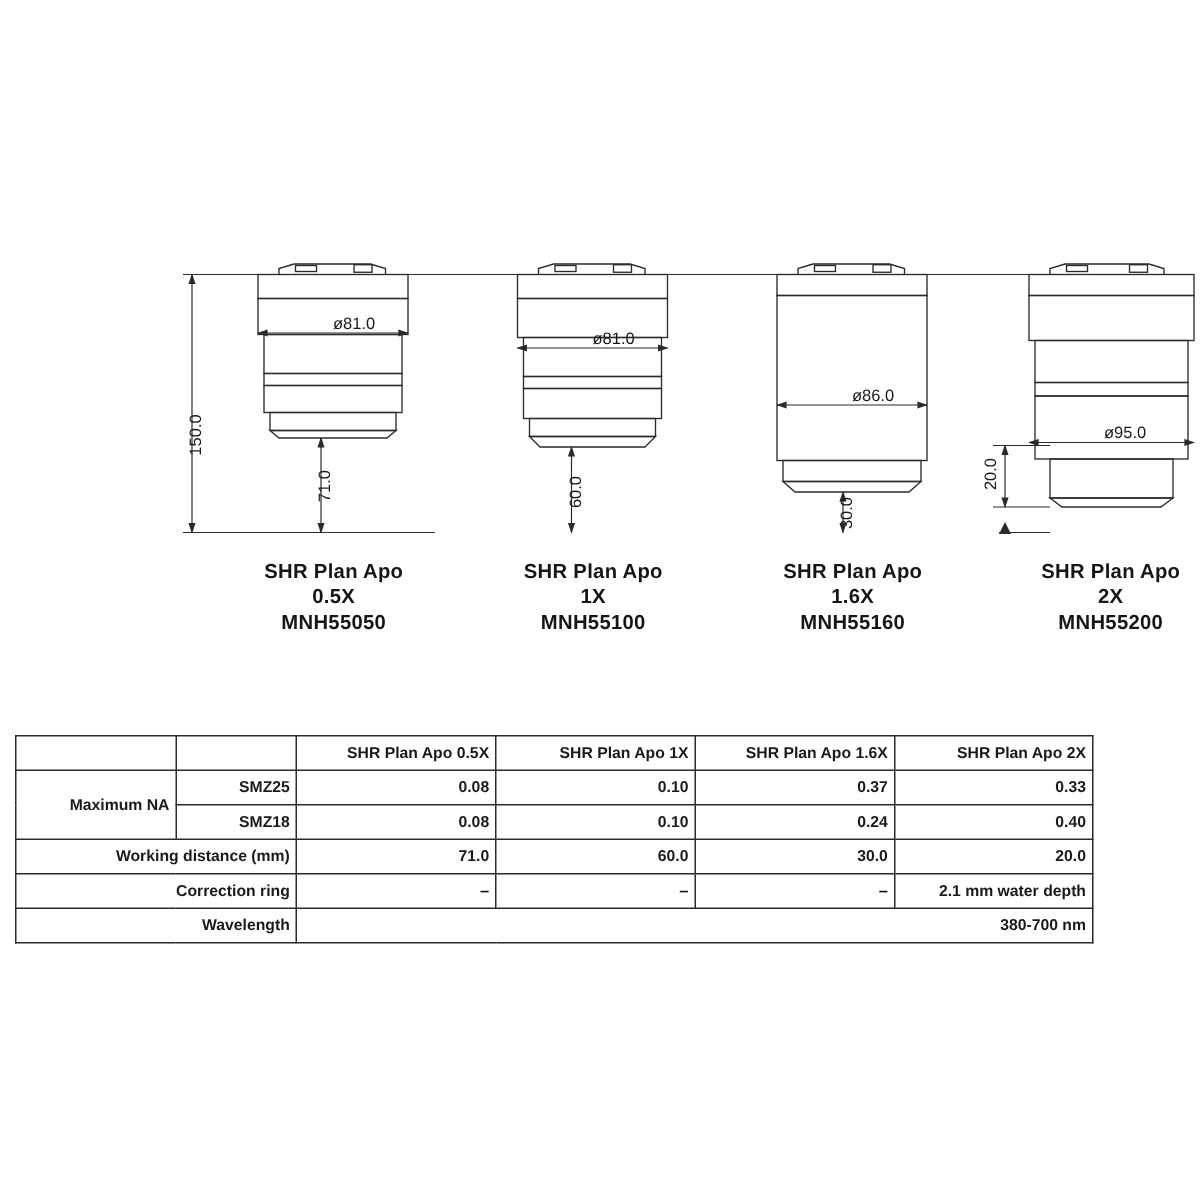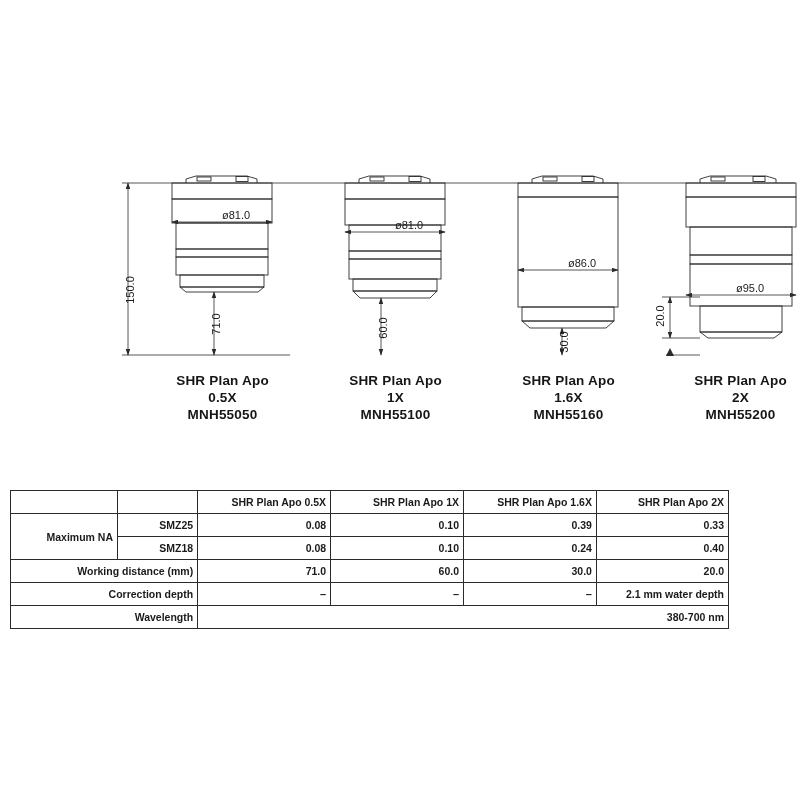--- a/index.html
+++ b/index.html
@@ -195,42 +195,42 @@
         <td>SHR Plan Apo 1X</td>
         <td>SHR Plan Apo 1.6X</td>
         <td>SHR Plan Apo 2X</td>
       </tr>
 
       <tr>
         <td class="rowhead" rowspan="2">Maximum NA</td>
         <td class="subhead">SMZ25</td>
         <td>0.08</td>
         <td>0.10</td>
-        <td>0.39</td>
+        <td>0.37</td>
         <td>0.33</td>
       </tr>
 
       <tr>
         <td class="subhead">SMZ18</td>
         <td>0.08</td>
         <td>0.10</td>
         <td>0.24</td>
         <td>0.40</td>
       </tr>
 
       <tr>
         <td class="rowhead" colspan="2">Working distance (mm)</td>
         <td>71.0</td>
         <td>60.0</td>
         <td>30.0</td>
         <td>20.0</td>
       </tr>
 
       <tr>
-        <td class="rowhead" colspan="2">Correction depth</td>
+        <td class="rowhead" colspan="2">Correction ring</td>
         <td class="dash">–</td>
         <td class="dash">–</td>
         <td class="dash">–</td>
         <td>2.1 mm water depth</td>
       </tr>
 
       <tr>
         <td class="rowhead" colspan="2">Wavelength</td>
         <td colspan="4">380-700 nm</td>
       </tr>

